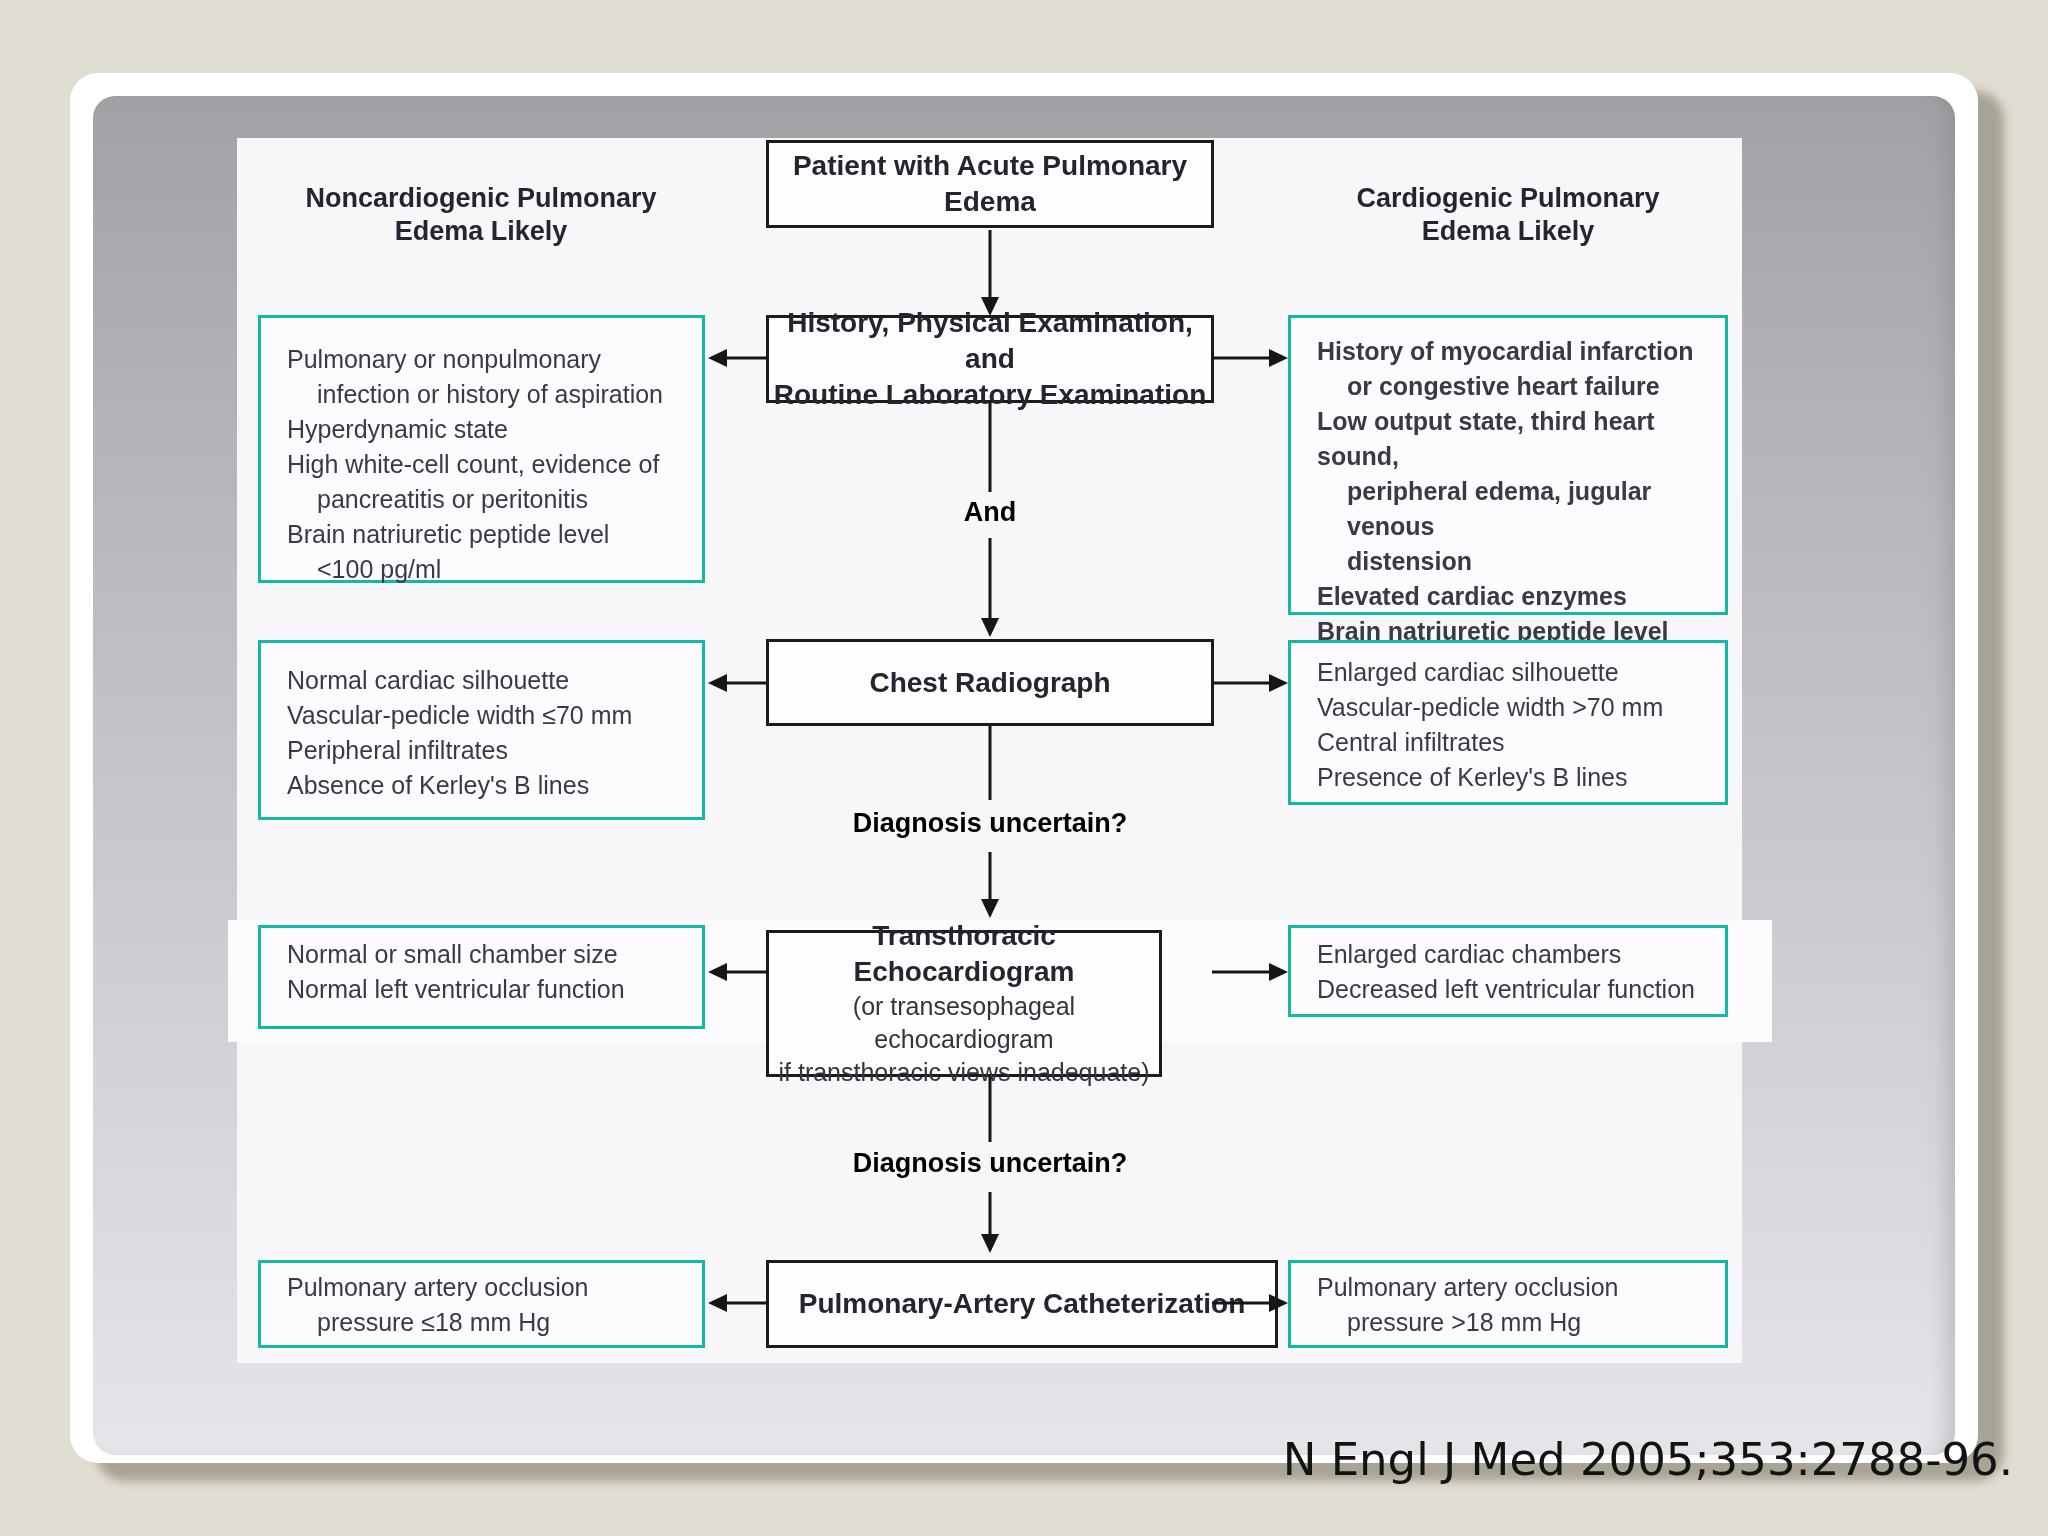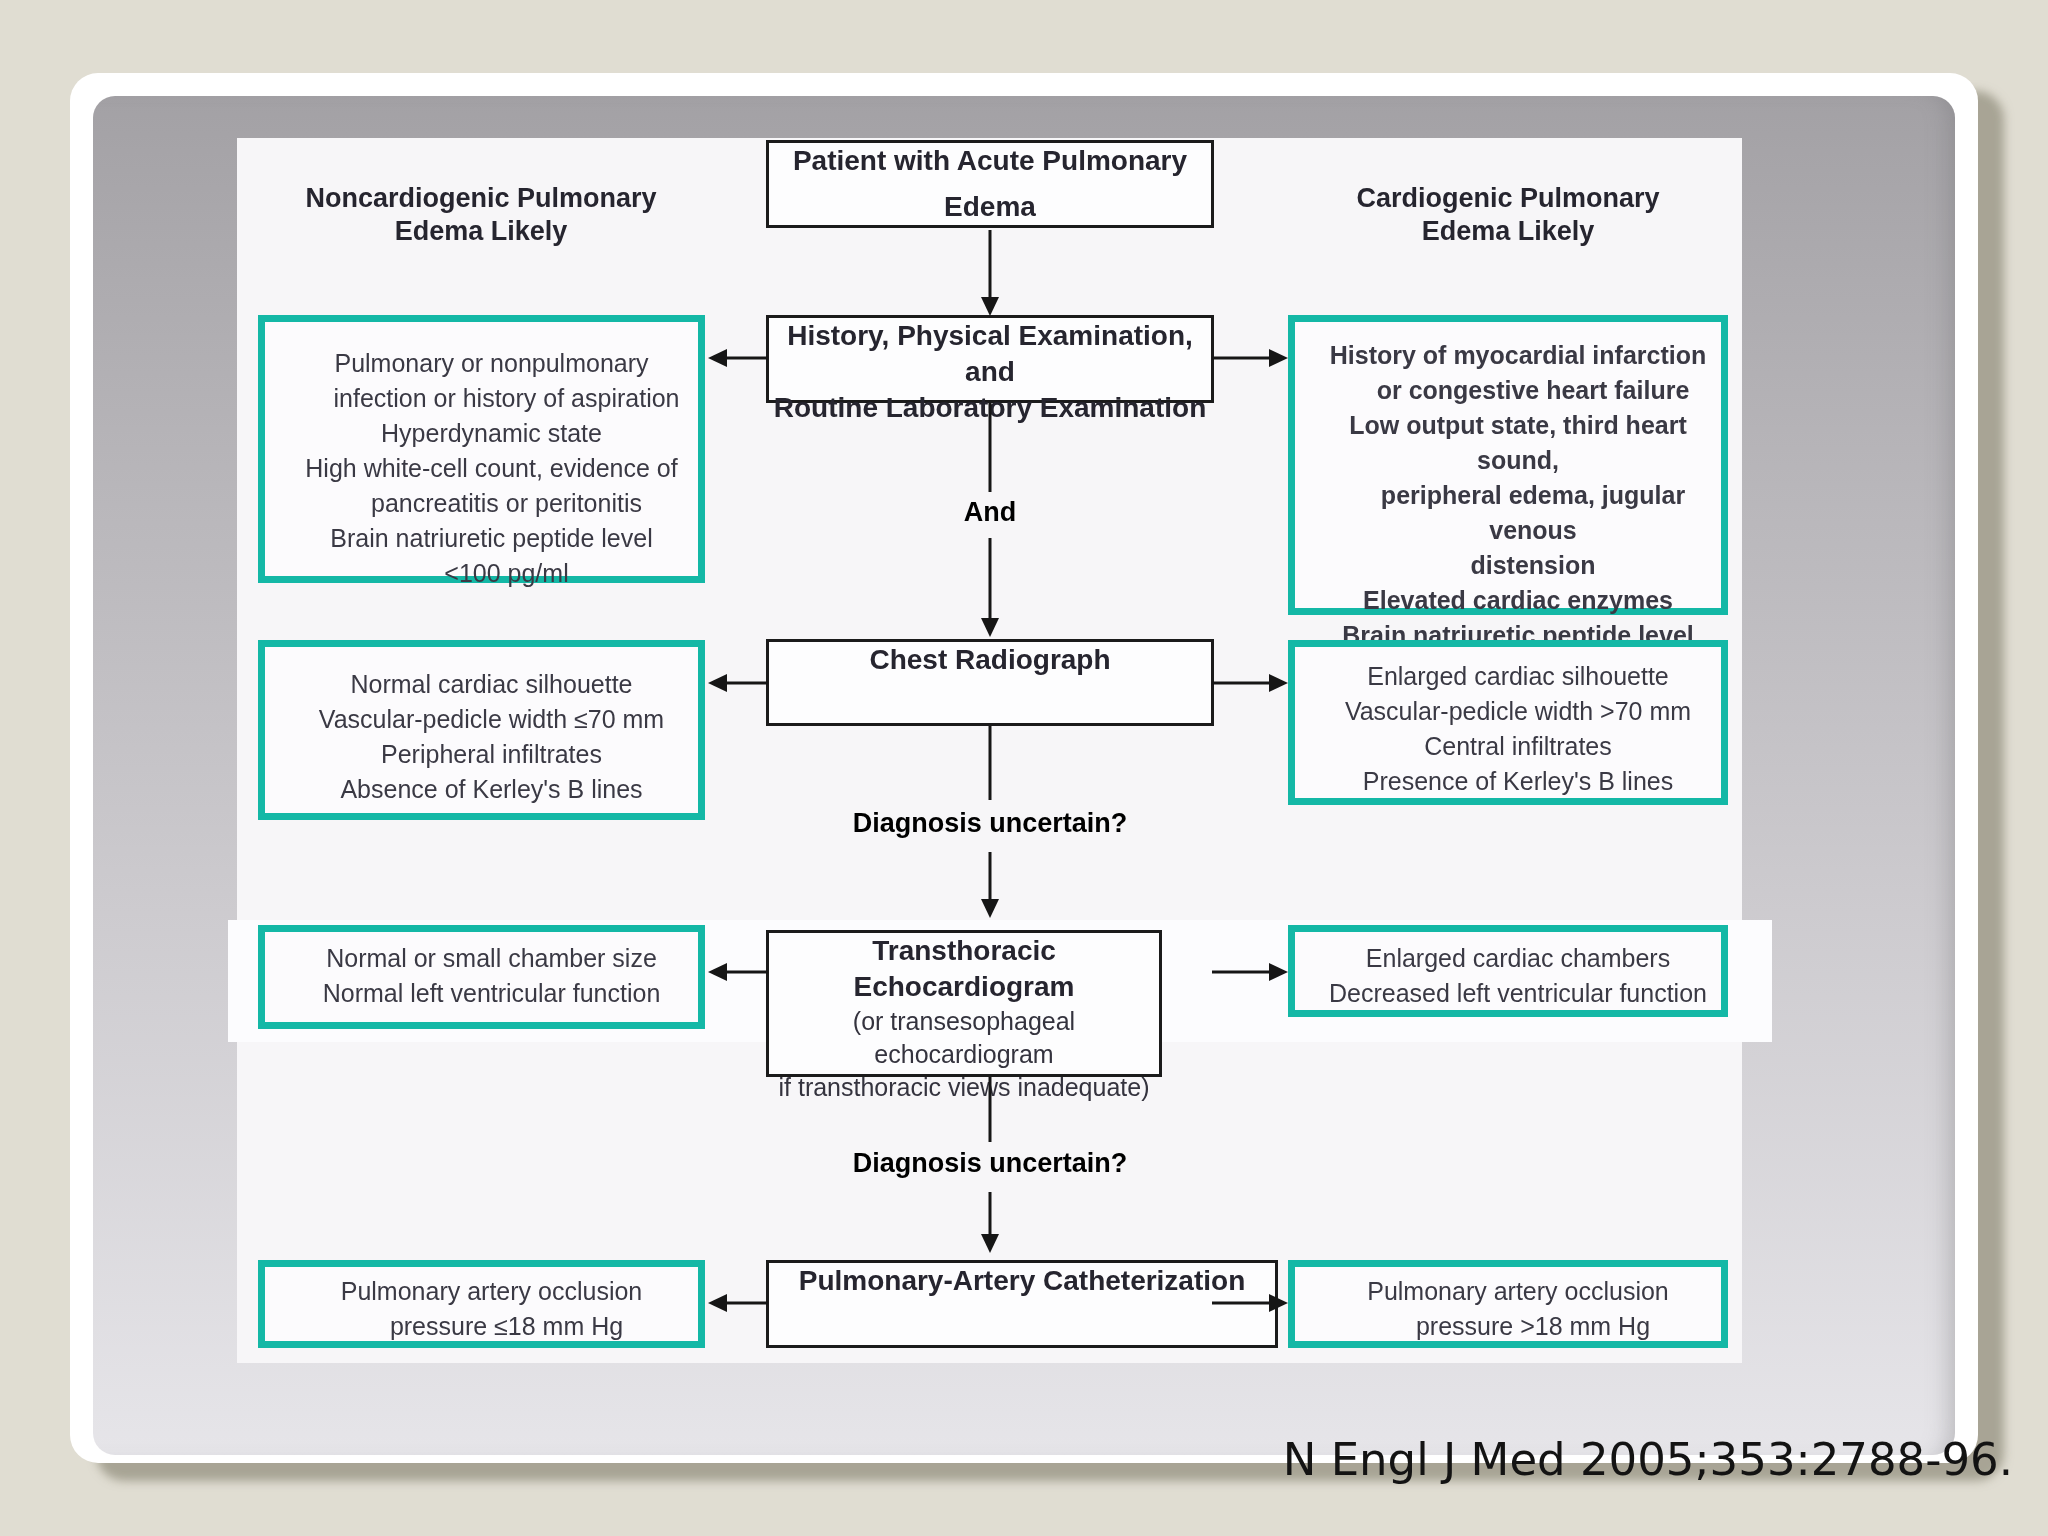--- a/index.html
+++ b/index.html
@@ -27,27 +27,27 @@
   .echo-band{
     position:absolute;left:228px;top:920px;width:1544px;height:122px;
     background:#fcfcfe;
   }
   .hdr{
     position:absolute;width:360px;text-align:center;
     font-weight:bold;font-size:27px;line-height:33px;color:#26252f;
   }
   .cbox{
     position:absolute;background:#fdfdfe;border:3px solid #1b1b1b;
-    display:flex;flex-direction:column;align-items:center;justify-content:space-between;
+    display:flex;flex-direction:column;align-items:center;justify-content:center;
     text-align:center;font-weight:bold;font-size:28px;line-height:36px;color:#26252f;
   }
   .cbox .sub{font-weight:normal;font-size:25px;line-height:33px;color:#34333e;}
   .fbox{
-    position:absolute;background:#fcfbfd;border:7px solid #14b8a6;
-    font-size:25px;line-height:35px;color:#3a3944;text-align:center;
+    position:absolute;background:#fcfbfd;border:3px solid #14b8a6;
+    font-size:25px;line-height:35px;color:#3a3944;
   }
   .fbox .ln{padding-left:26px;padding-right:6px;}
   .fbox .ln.ind{padding-left:56px;}
   .lbl{
     position:absolute;width:448px;text-align:center;
     font-weight:bold;font-size:27px;line-height:34px;color:#000000;
   }
   .arrows{position:absolute;left:0;top:0;pointer-events:none;}
   .citation{
     position:absolute;top:1400px;right:35px;z-index:40;

